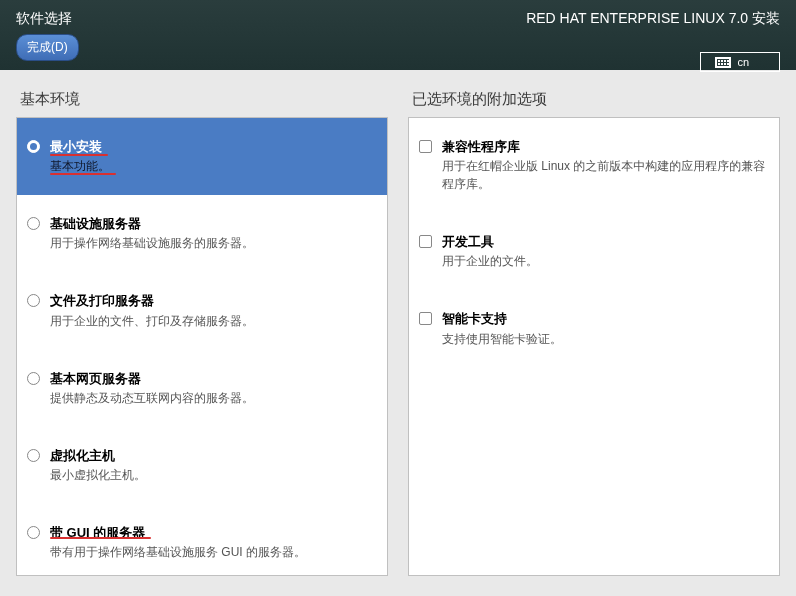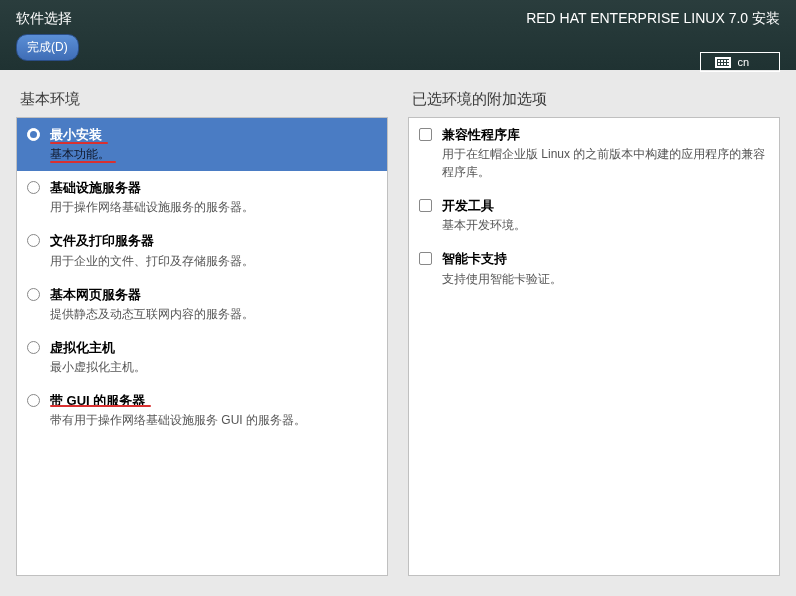--- a/index.html
+++ b/index.html
@@ -67,21 +67,21 @@
     }
     .panel {
       background: #fff;
       border: 1px solid #c0c0c0;
       flex: 1;
       overflow-y: auto;
     }
     .env-item, .addon-item {
       display: flex;
       align-items: flex-start;
-      padding: 8px 10px;
+      padding: 20px 10px;
       gap: 10px;
     }
     .env-item.selected {
       background: #4a7cc4;
       color: #fff;
     }
     .radio {
       width: 13px; height: 13px;
       border: 1px solid #888;
       border-radius: 50%;
@@ -210,21 +210,21 @@
           <div class="checkbox"></div>
           <div class="item-body">
             <div class="item-label">兼容性程序库</div>
             <div class="item-desc">用于在红帽企业版 Linux 的之前版本中构建的应用程序的兼容程序库。</div>
           </div>
         </div>
         <div class="addon-item">
           <div class="checkbox"></div>
           <div class="item-body">
             <div class="item-label">开发工具</div>
-            <div class="item-desc">基本开发环境。</div>
+            <div class="item-desc">用于企业的文件。</div>
           </div>
         </div>
         <div class="addon-item">
           <div class="checkbox"></div>
           <div class="item-body">
             <div class="item-label">智能卡支持</div>
             <div class="item-desc">支持使用智能卡验证。</div>
           </div>
         </div>
       </div>

